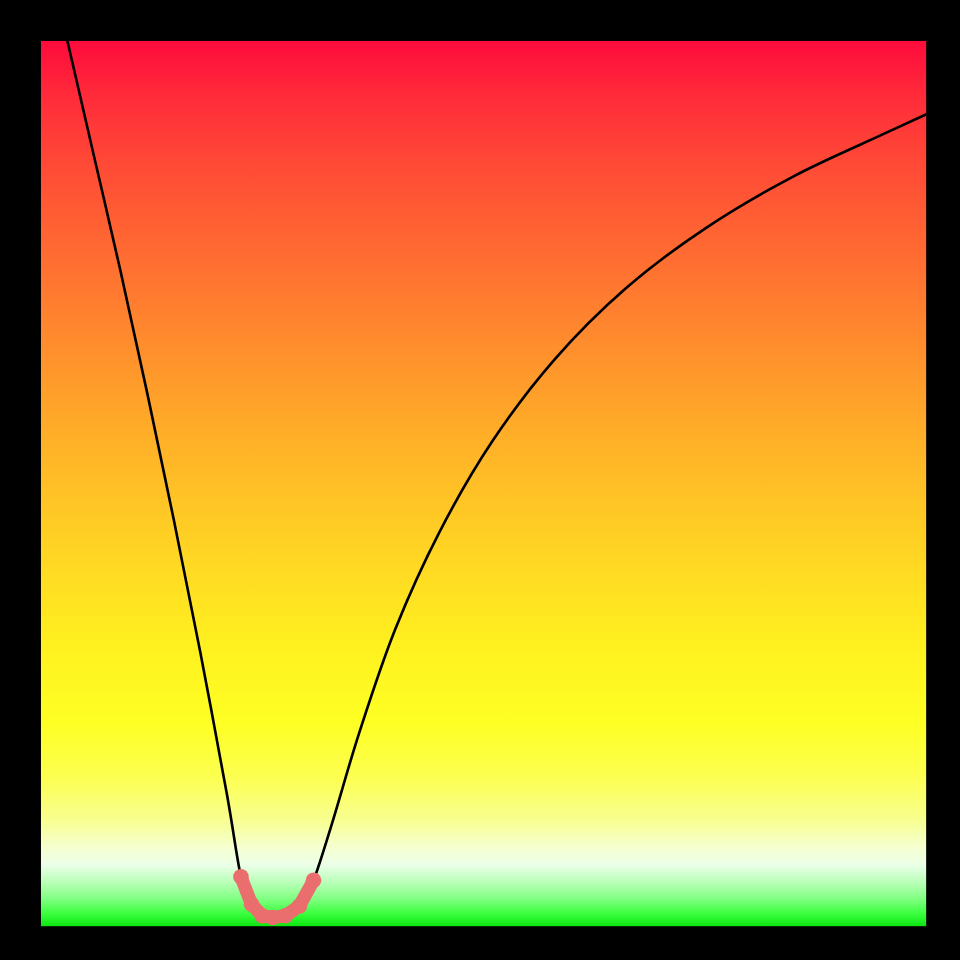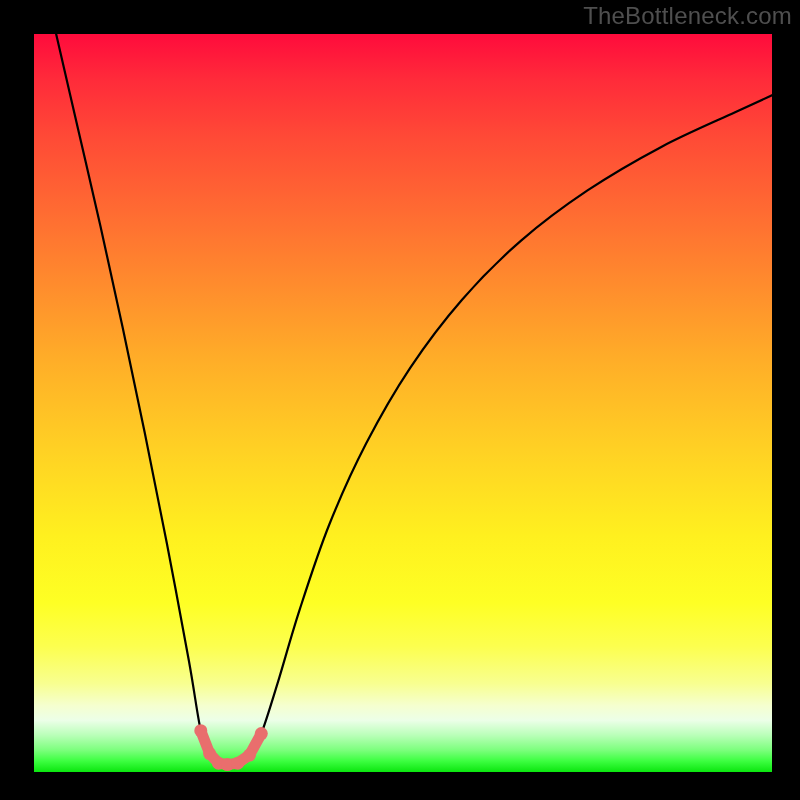--- a/index.html
+++ b/index.html
@@ -81,21 +81,20 @@
     stroke-linejoin: round;
   }
   .curve circle.dot {
     fill: #e96e6d;
   }
 </style>
 </head>
 <body>
 
 <div class="outer">
-  <div class="watermark">TheBottleneck.com</div>
 
   <div class="plot-area">
     <div class="gradient"></div>
     <svg class="curve" viewBox="0 0 738 738" preserveAspectRatio="none">
       <path class="main" d="M 22.14 0.00 C 25.83 15.99, 36.90 63.96, 44.28 95.94 C 51.66 127.92, 59.04 159.04, 66.42 191.88 C 73.80 224.72, 81.18 258.55, 88.56 292.99 C 95.94 327.43, 103.32 362.48, 110.70 398.52 C 118.08 434.56, 125.46 471.09, 132.84 509.22 C 140.22 547.35, 149.32 596.06, 154.98 627.30 C 160.64 658.54, 163.34 681.30, 166.79 696.67 C 170.23 712.05, 172.69 714.14, 175.64 719.55 C 178.60 724.96, 181.55 727.30, 184.50 729.14 C 187.45 730.99, 190.16 730.62, 193.36 730.62 C 196.55 730.62, 200.00 730.74, 203.69 729.14 C 207.38 727.54, 211.56 725.95, 215.50 721.03 C 219.43 716.11, 222.63 711.56, 227.30 699.62 C 231.98 687.69, 237.14 670.10, 243.54 649.44 C 249.94 628.78, 257.07 602.09, 265.68 575.64 C 274.29 549.19, 284.13 518.44, 295.20 490.77 C 306.27 463.09, 318.57 435.79, 332.10 409.59 C 345.63 383.39, 360.39 357.56, 376.38 333.58 C 392.37 309.59, 409.59 286.84, 428.04 265.68 C 446.49 244.52, 466.17 224.84, 487.08 206.64 C 507.99 188.44, 530.13 172.08, 553.50 156.46 C 576.87 140.84, 602.70 125.95, 627.30 112.91 C 651.90 99.88, 682.65 86.84, 701.10 78.23 C 719.55 69.62, 731.85 64.08, 738.00 61.25"></path>
       <g>
           <path class="dots" d="M 166.79 696.67 L 175.64 719.55 L 184.50 729.14 L 193.36 730.62 L 203.69 729.14 L 215.50 721.03 L 227.30 699.62"></path>
           <circle class="dot" cx="166.79" cy="696.67" r="6.5"></circle>
           <circle class="dot" cx="175.64" cy="719.55" r="6.5"></circle>
           <circle class="dot" cx="184.50" cy="729.14" r="6.5"></circle>

